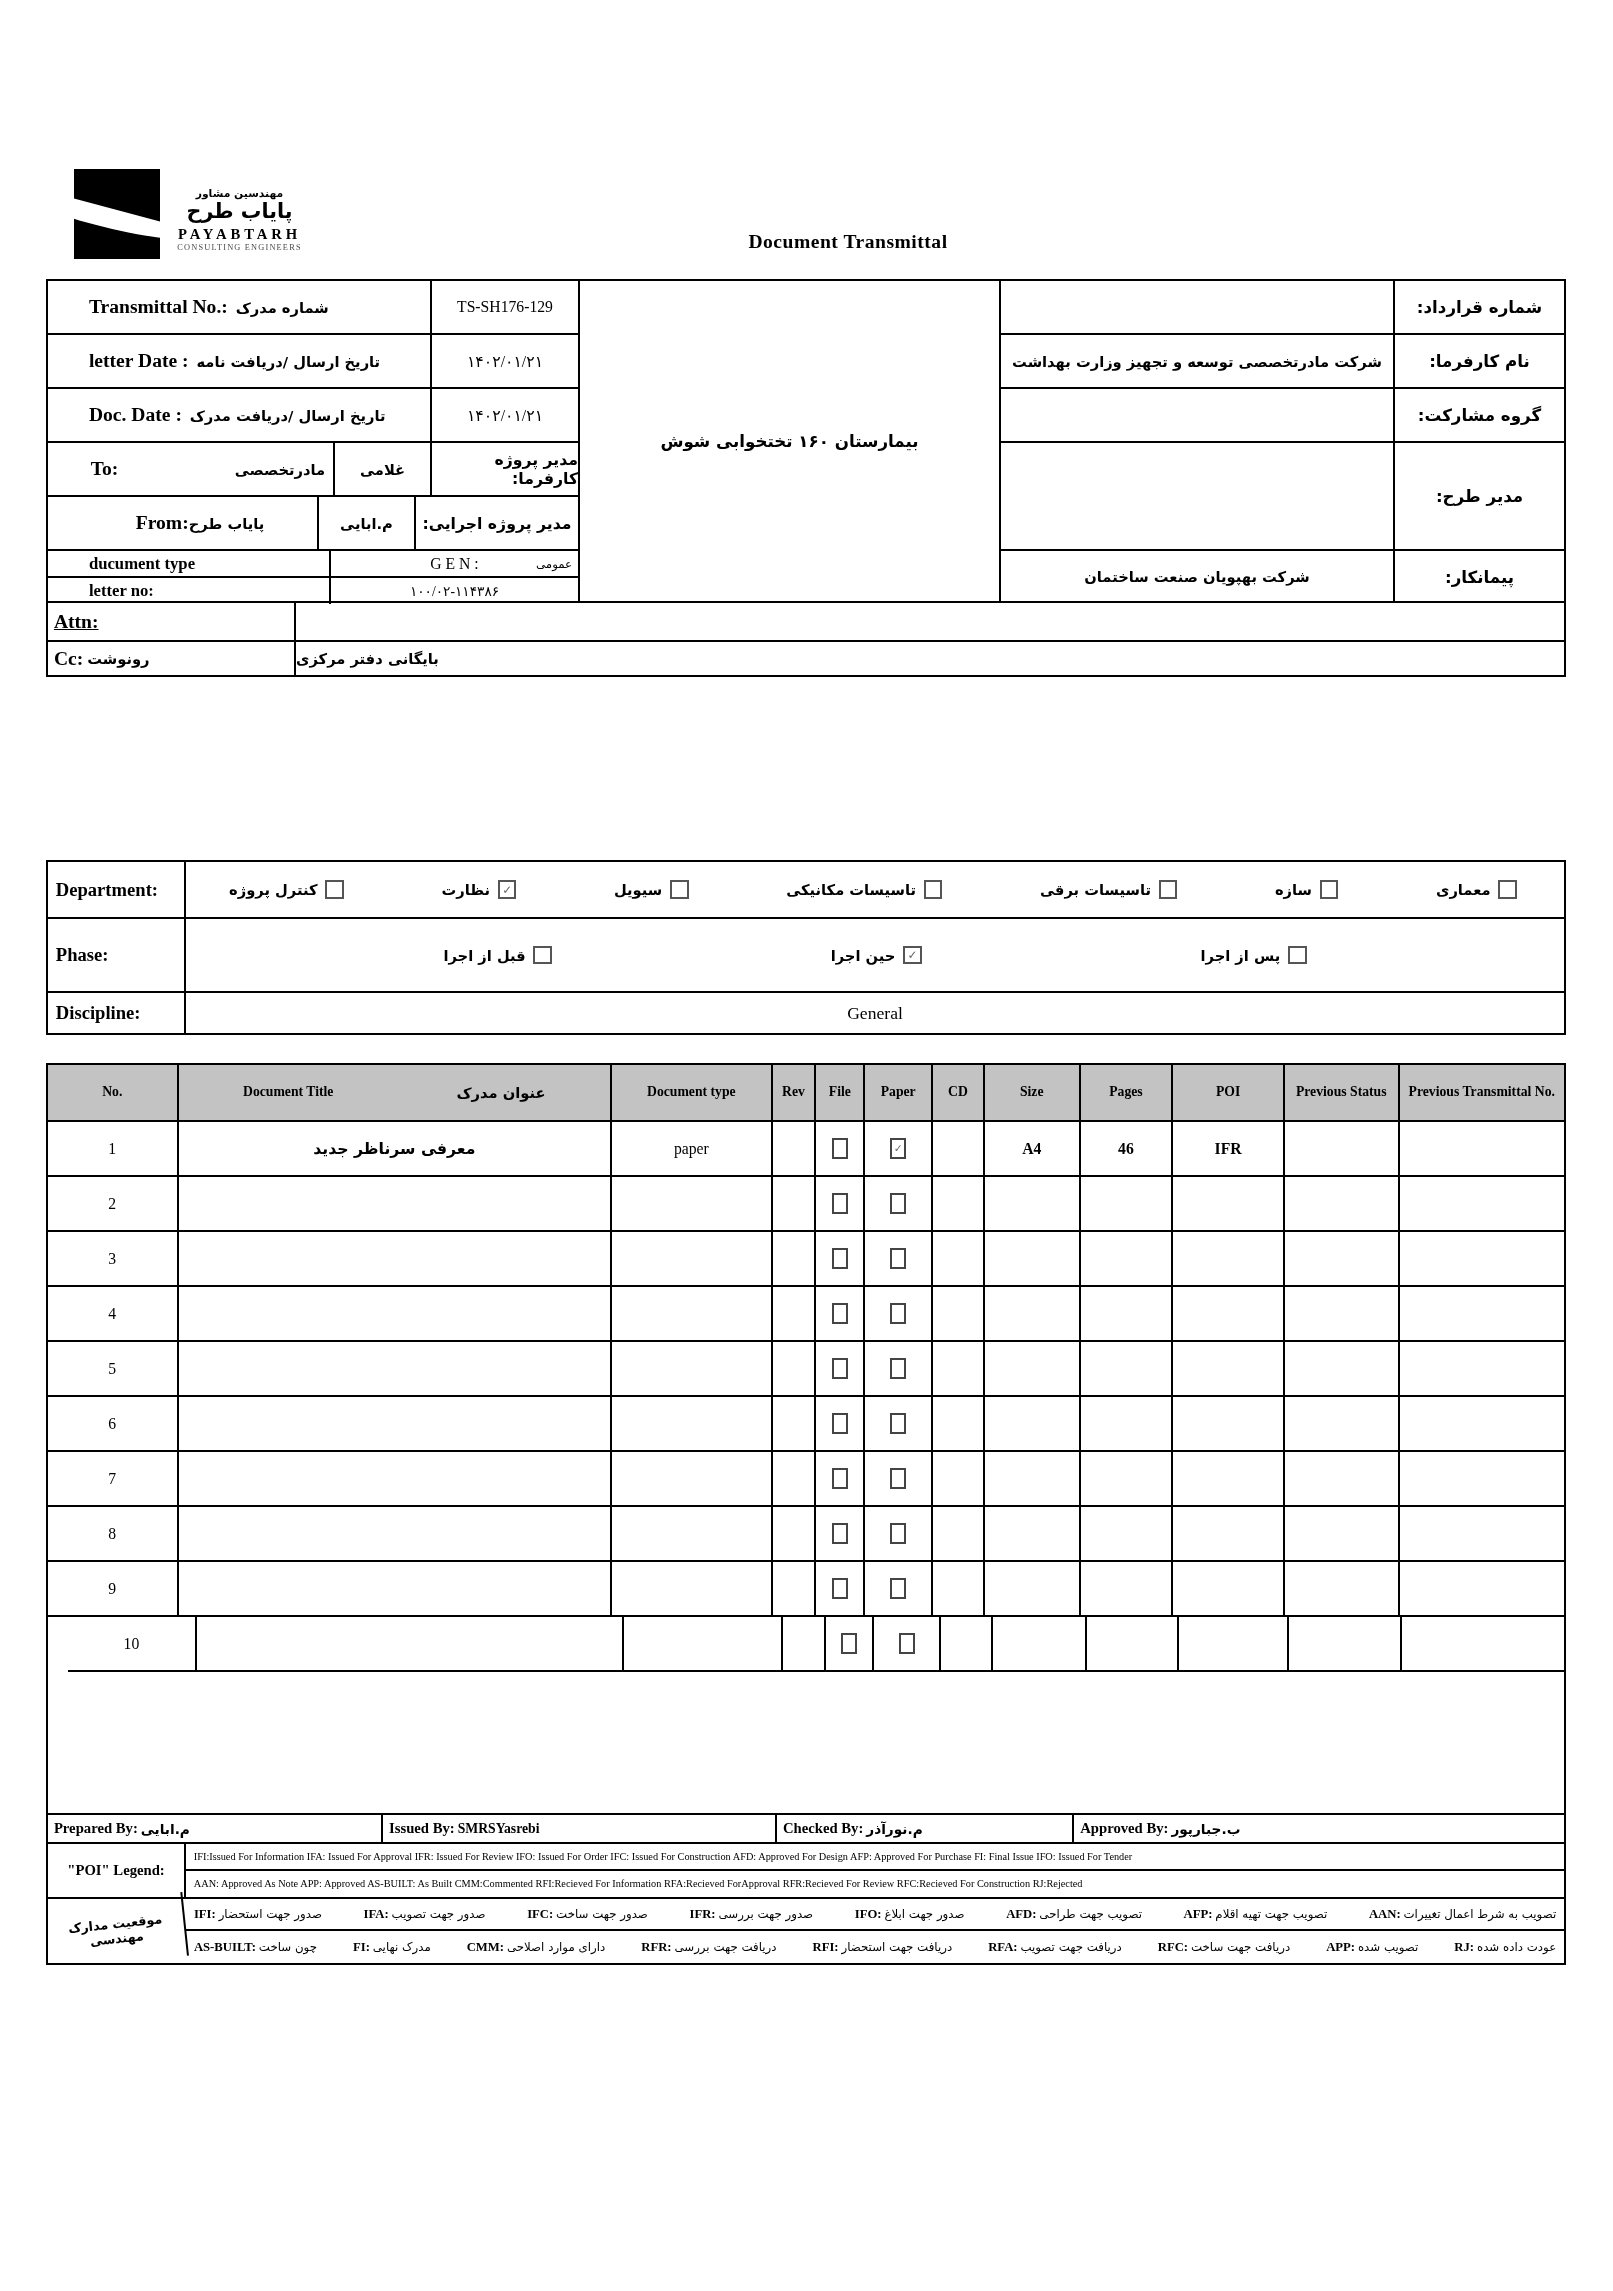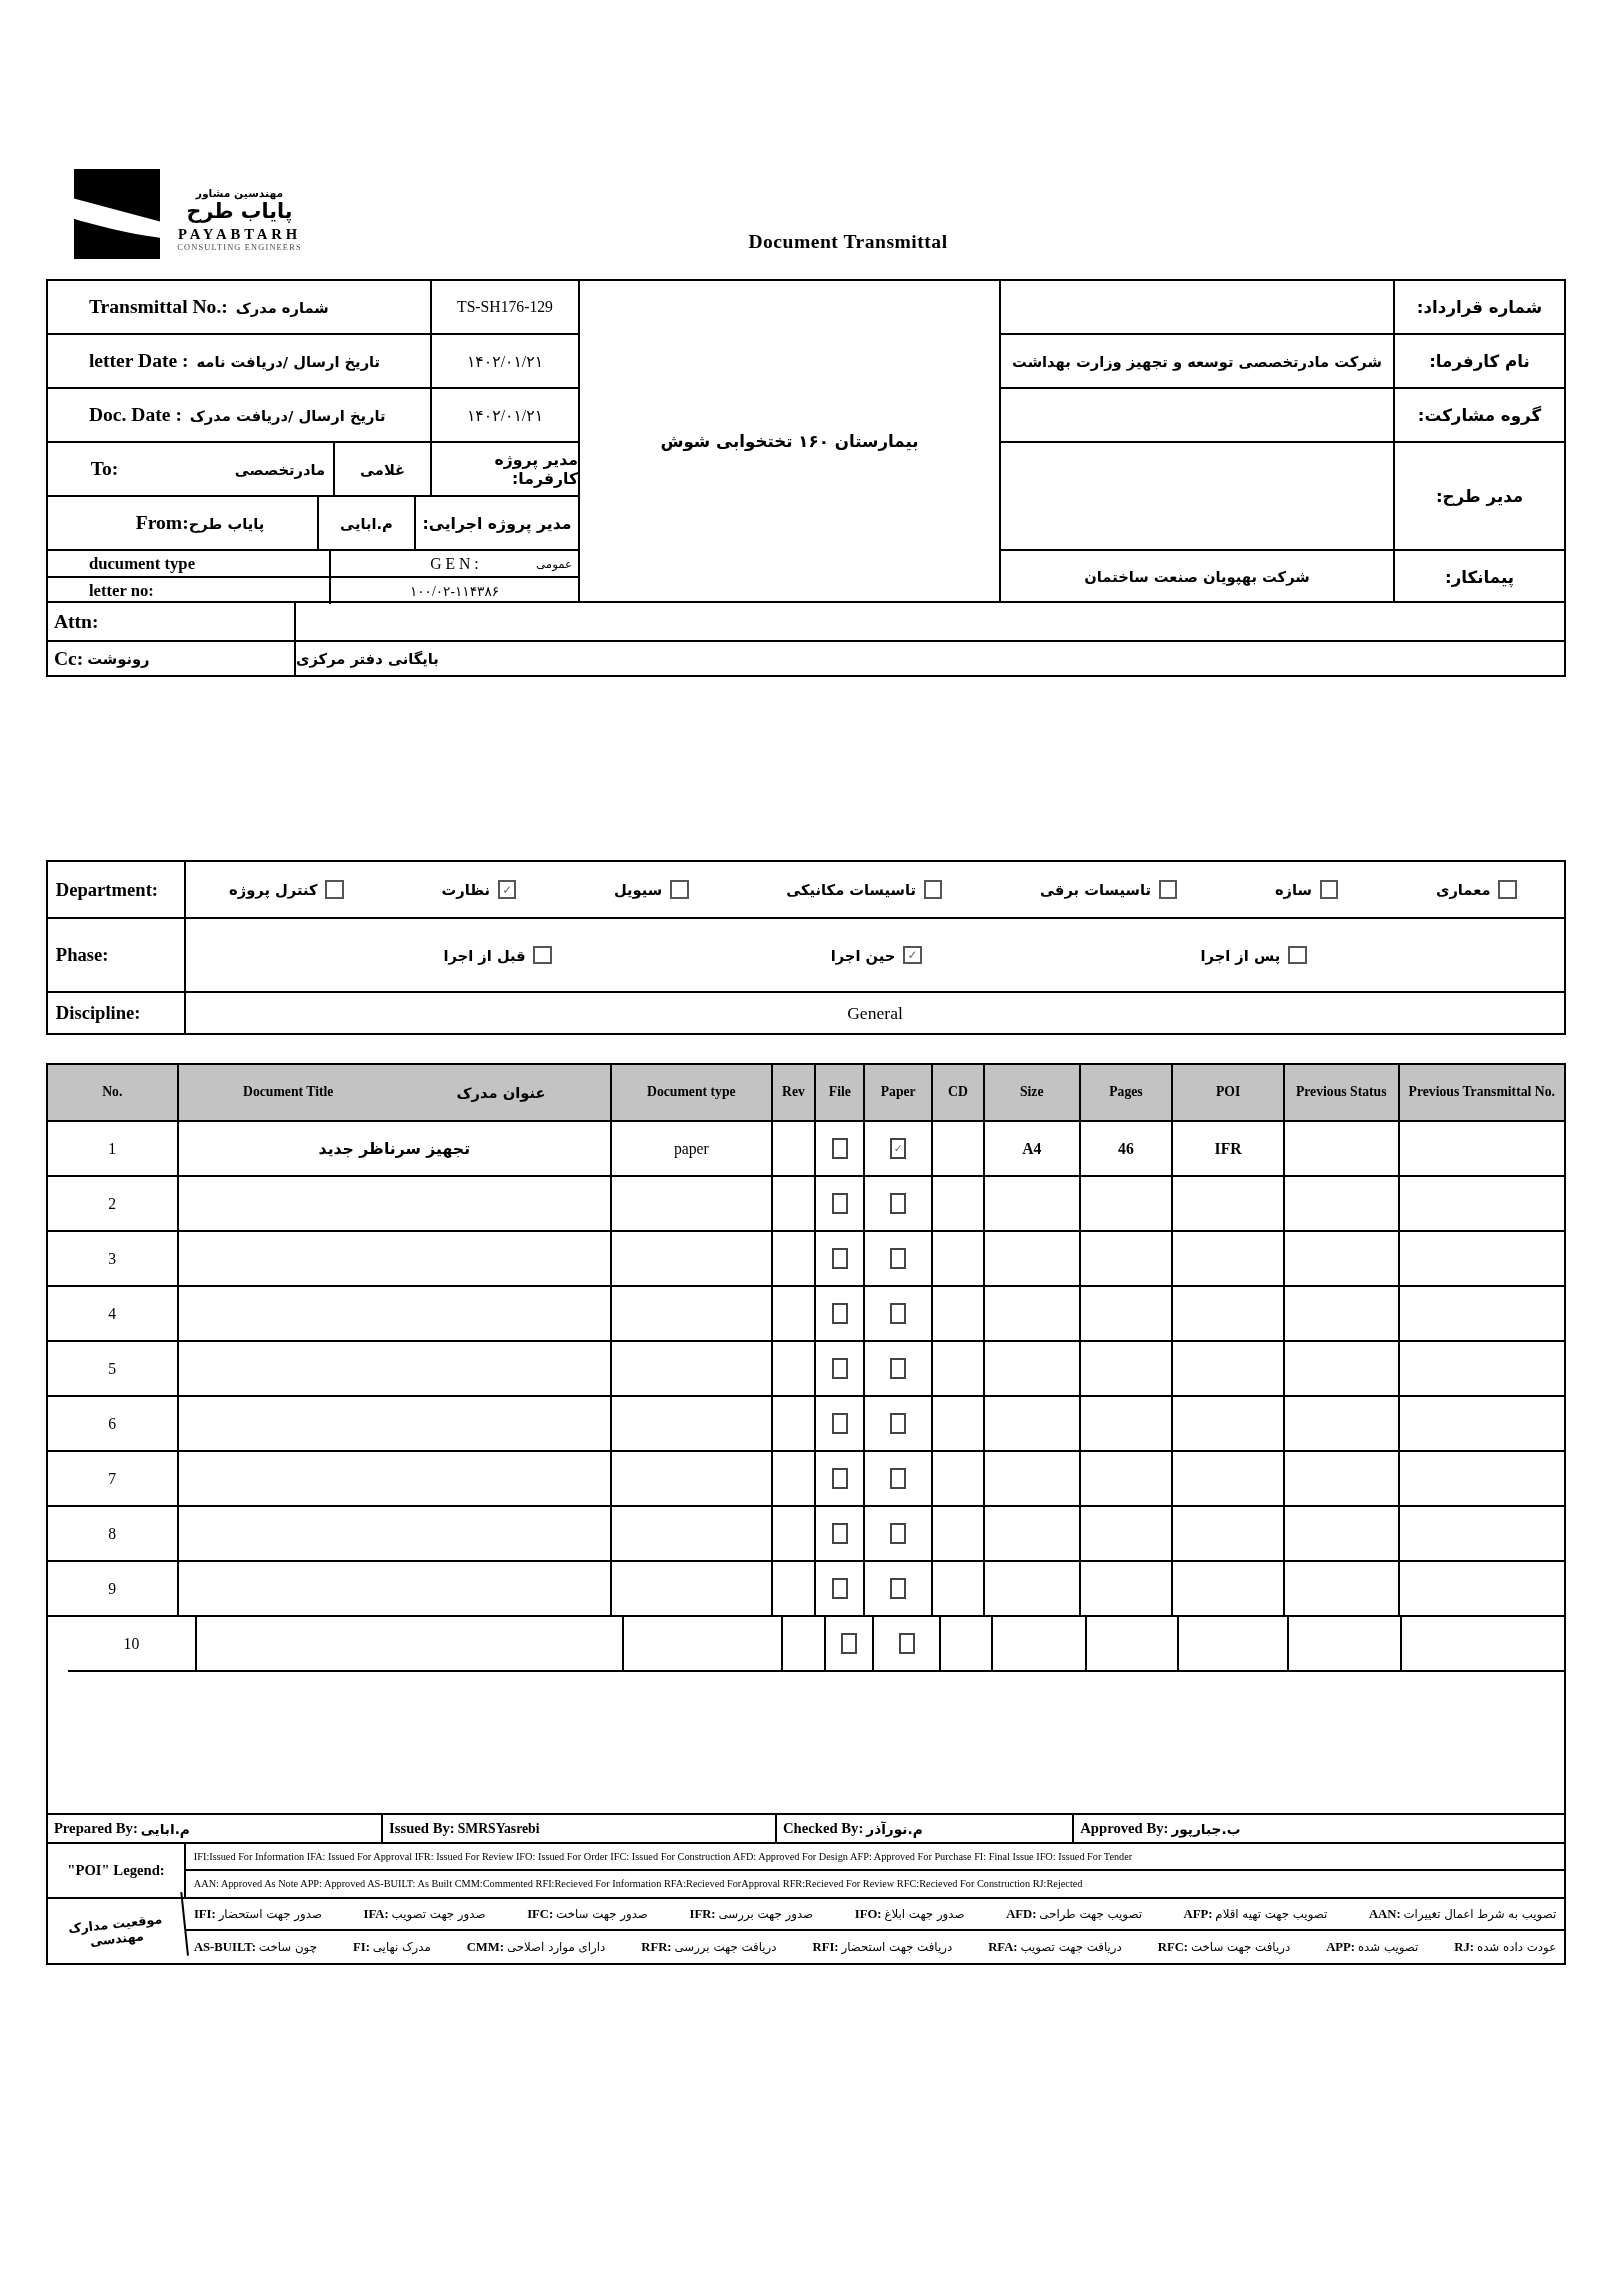--- a/index.html
+++ b/index.html
@@ -37,21 +37,21 @@
   .hl-row:last-child { border-bottom: none; }
   .hr-row { display: flex; border-bottom: 2px solid #000; }
   .hr-row:last-child { border-bottom: none; }
   .en-lbl { font-size: 19.6px; font-weight: bold; }
   .fa-lbl { font-size: 14.7px; font-weight: bold; }
   .val16 { font-size: 15.7px; }
   .role-lbl { font-size: 15.7px; font-weight: bold; justify-content: center; }
   .rlabel { width: 169px; font-size: 16.7px; font-weight: bold; justify-content: center; }
   .rvalue { flex: 1; font-size: 14.7px; font-weight: bold; justify-content: center; text-align: left; }
   .project { font-size: 16.7px; font-weight: bold; }
-  .attn-row { display: flex; height: 39px; border-bottom: 2px solid #000; }
+  .attn-row { display: flex; height: 39px; border-bottom: 2px solid #000; text-decoration: underline; }
   .cc-row { display: flex; height: 33px; }
   .wide-val { flex: 1; justify-content: flex-end; padding-right: 9.8px; font-size: 14.7px; font-weight: bold; }
 
   
   .class-table { left: 46px; top: 860px; width: 1520px; border: 2.9px solid #000; background: #fff; }
   .ct-row { display: flex; }
   .ct-lbl { width: 138px; border-right: 2px solid #000; display: flex; align-items: center; padding-left: 7.8px;
             font-size: 18.6px; font-weight: bold; height: 100%; }
   .dept-row { height: 57px; border-bottom: 2px solid #000; }
   .phase-row { height: 74px; border-bottom: 2.9px solid #000; }
@@ -329,21 +329,21 @@
       <div class="tcell c-size">Size</div>
       <div class="tcell c-pages">Pages</div>
       <div class="tcell c-poi">POI</div>
       <div class="tcell c-pstat">Previous Status</div>
       <div class="tcell c-ptno">Previous Transmittal No.</div>
     </div>
 
     <div id="doc-rows">
         <div class="t-row">
           <div class="tcell c-no">1</div>
-          <div class="tcell c-title fa row-title">تجهیز سرناظر جدید</div>
+          <div class="tcell c-title fa row-title">معرفی سرناظر جدید</div>
           <div class="tcell c-type">paper</div>
           <div class="tcell c-rev"></div>
           <div class="tcell c-file">
             <span class="cbx2"></span>
           </div>
           <div class="tcell c-paper">
             <span class="cbx2">✓</span>
           </div>
           <div class="tcell c-cd"></div>
           <div class="tcell c-size bold-val">A4</div>

